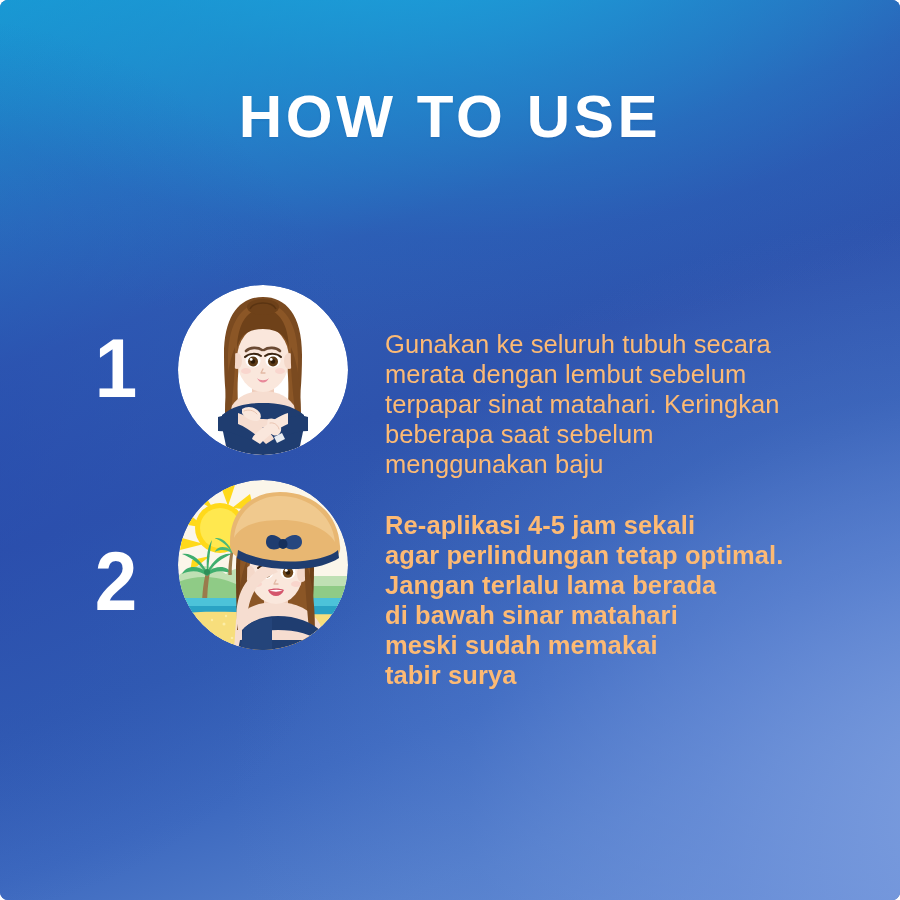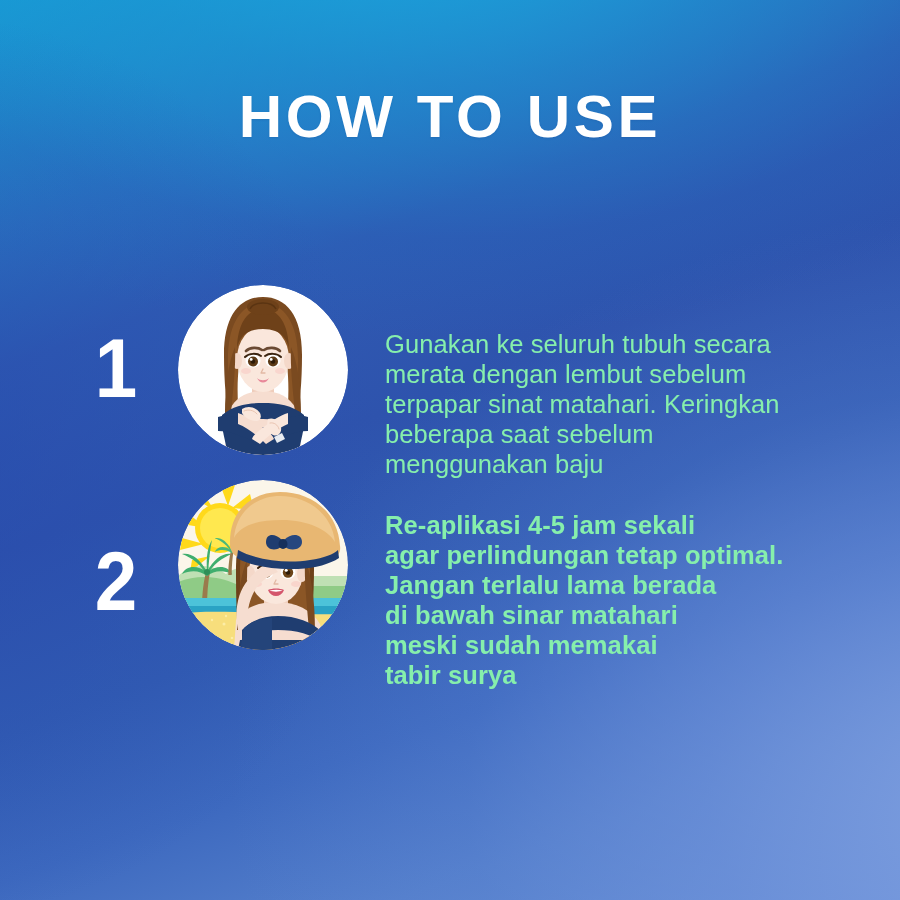--- a/index.html
+++ b/index.html
@@ -12,20 +12,21 @@
     overflow: hidden;
     font-family: "Liberation Sans", sans-serif;
   }
 
   #poster {
     position: relative;
     width: 900px;
     height: 900px;
     overflow: hidden;
     background: #2f5fba;
+    border-radius: 8px;
   }
 
   
   .bg-base {
     position: absolute;
     inset: 0;
     background: linear-gradient(160deg,
         #17a0d6 0%,
         #1f8ecd 9%,
         #2a74c2 19%,
@@ -113,21 +114,21 @@
     width: 170px;
     height: 170px;
     border-radius: 50%;
     overflow: hidden;
   }
 
   .step-text {
     position: absolute;
     left: 385px;
     width: 490px;
-    color: #86efac;
+    color: #fdba74;
     font-family: "Liberation Sans", sans-serif;
     font-size: 25.5px;
     line-height: 30px;
     font-weight: 300;
     letter-spacing: 0.1px;
     white-space: pre-line;
   }
   #step-1 .step-text { top: 44px; }
   #step-2 .step-text { top: 30px; font-weight: bold; }
 </style>

